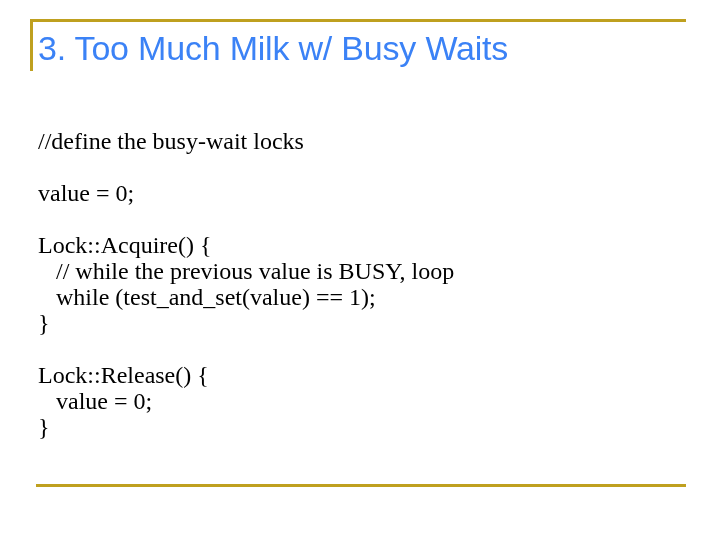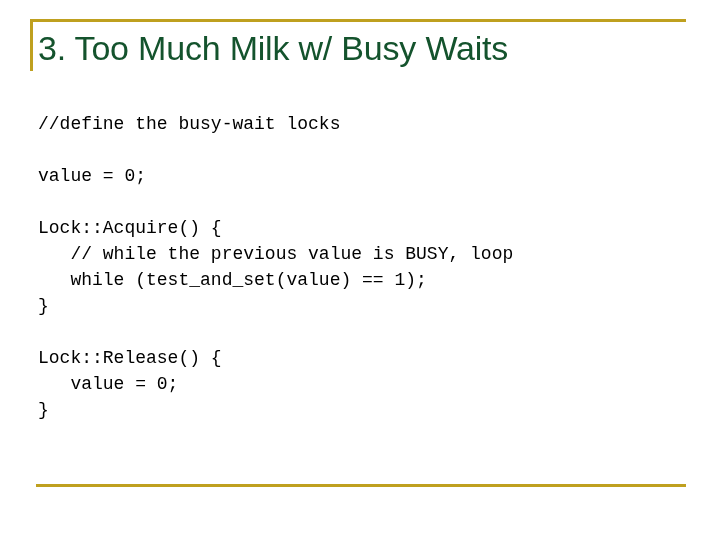--- a/index.html
+++ b/index.html
@@ -55,24 +55,24 @@
     line-height: 44px;
     letter-spacing: -0.2px;
     color: #af1020;
     white-space: nowrap;
   }
 
   
   #code-body {
     position: absolute;
     left: 38px;
-    top: 111px;
+    top: 128px;
     width: 650px;
-    font-family: Liberation Mono, monospace;
-    font-size: 18px;
+    font-family: Liberation Serif, serif;
+    font-size: 24px;
     line-height: 26px;
     color: #000000;
     white-space: pre;
   }
   .code-line {
     display: block;
     min-height: 26px;
     white-space: pre;
   }
   .code-line.blank {
@@ -80,19 +80,19 @@
   }
 </style>
 </head>
 <body>
 
 <div id="slide" style="background: rgb(255, 255, 255);">
 
   <div id="title-rule-top" style="background: rgb(191, 160, 31);"></div>
   <div id="title-rule-left" style="background: rgb(191, 160, 31);"></div>
 
-  <h1 id="slide-title" style="color: #14532d;">3. Too Much Milk w/ Busy Waits</h1>
+  <h1 id="slide-title" style="color: #3b82f6;">3. Too Much Milk w/ Busy Waits</h1>
 
   <div id="code-body" style="color: rgb(0, 0, 0);"><span class="code-line">//define the busy-wait locks</span><span class="code-line blank">&nbsp;</span><span class="code-line">value = 0;</span><span class="code-line blank">&nbsp;</span><span class="code-line">Lock::Acquire() {</span><span class="code-line">   // while the previous value is BUSY, loop</span><span class="code-line">   while (test_and_set(value) == 1);</span><span class="code-line">}</span><span class="code-line blank">&nbsp;</span><span class="code-line">Lock::Release() {</span><span class="code-line">   value = 0;</span><span class="code-line">}</span></div>
 
   <div id="footer-rule" style="background: rgb(191, 160, 31);"></div>
 
 </div>
 
 </body></html>

